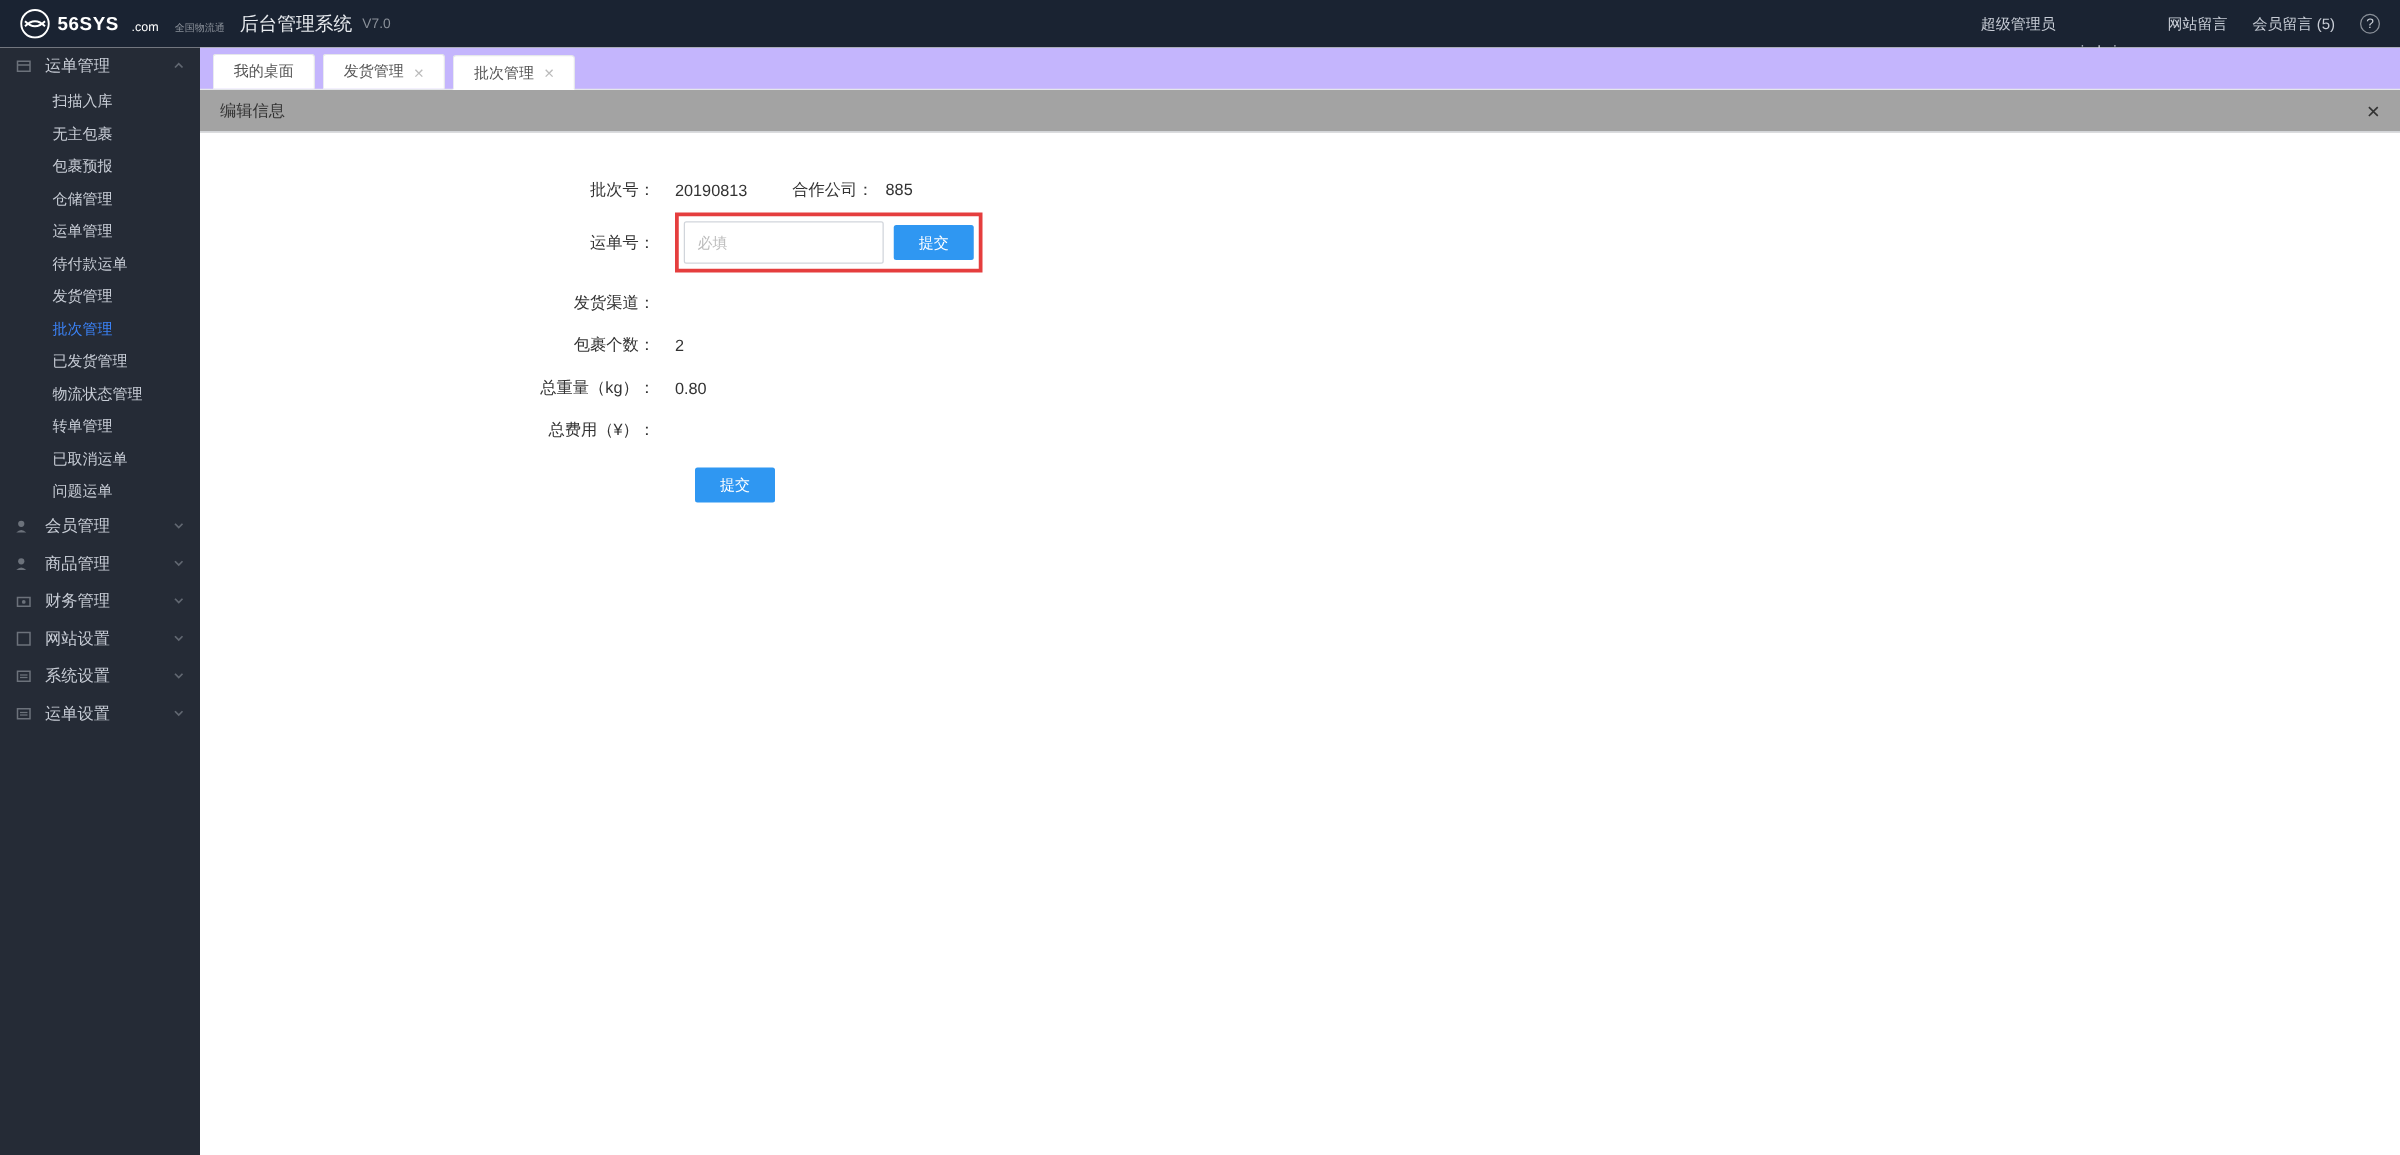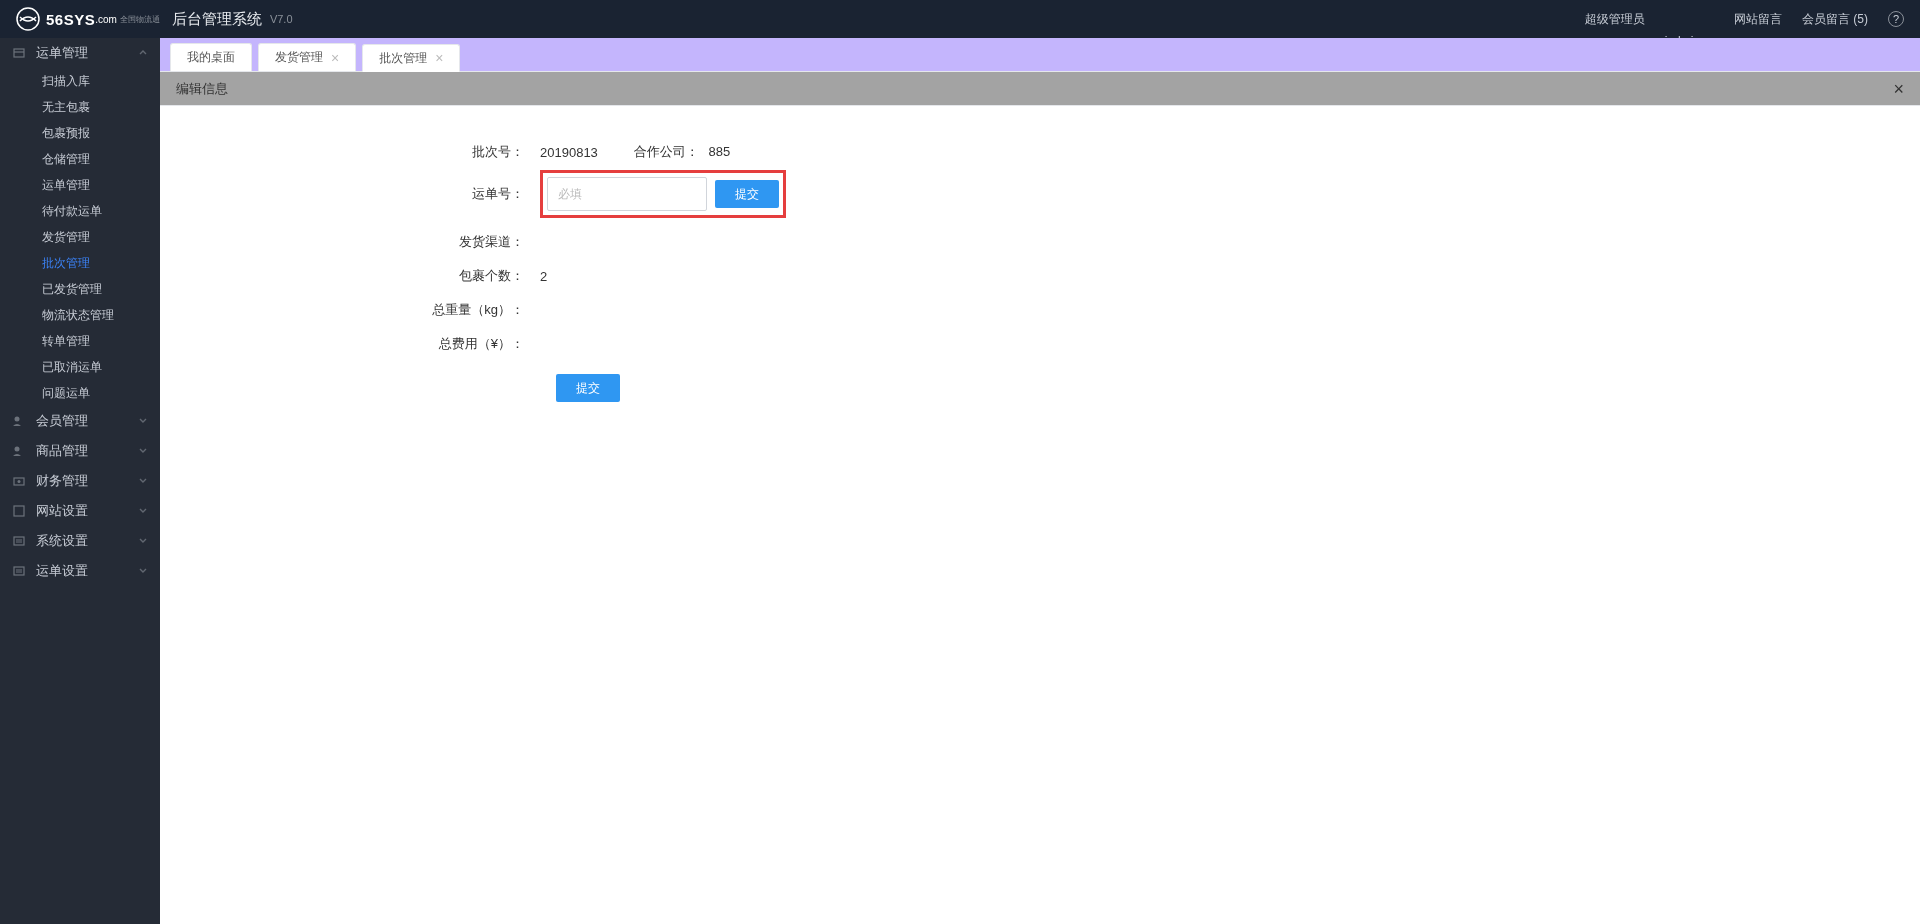--- a/index.html
+++ b/index.html
@@ -66,21 +66,21 @@
 <div class="app">
 
   <div class="header">
     <div class="logo-area">
       <svg class="logo-icon" viewBox="0 0 24 24">
           <circle cx="12" cy="12" r="11" fill="none" stroke="#fff" stroke-width="1.5"></circle>
           <path d="M4 14 Q12 6 20 14" fill="none" stroke="#fff" stroke-width="1.5"></path>
           <path d="M4 10 Q12 18 20 10" fill="none" stroke="#fff" stroke-width="1.5"></path>
         </svg>
       <div>
-        <div style="display:flex;align-items:center;">
+        <div style="display:flex;align-items:flex-end;gap:10px;">
           <span class="logo-text">56SYS</span>
             <span style="font-size:10px;color:#fff;">.com</span>
           <span class="logo-sub" style="margin-left:3px;">全国物流通</span>
         </div>
       </div>
     </div>
     <span class="system-title">后台管理系统</span>
     <span class="version">V7.0</span>
     <div class="header-spacer"></div>
     <div class="header-right">
@@ -241,20 +241,21 @@
           <div class="form-label">发货渠道：</div>
         </div>
 
         <div class="form-row">
           <div class="form-label">包裹个数：</div>
           <div class="form-value">2</div>
         </div>
 
         <div class="form-row">
           <div class="form-label">总重量（kg）：</div>
+          <div class="form-value">0.80</div>
         </div>
 
         <div class="form-row">
           <div class="form-label">总费用（¥）：</div>
         </div>
 
         <div class="submit-row">
           <button class="btn">提交</button>
         </div>
       </div>

